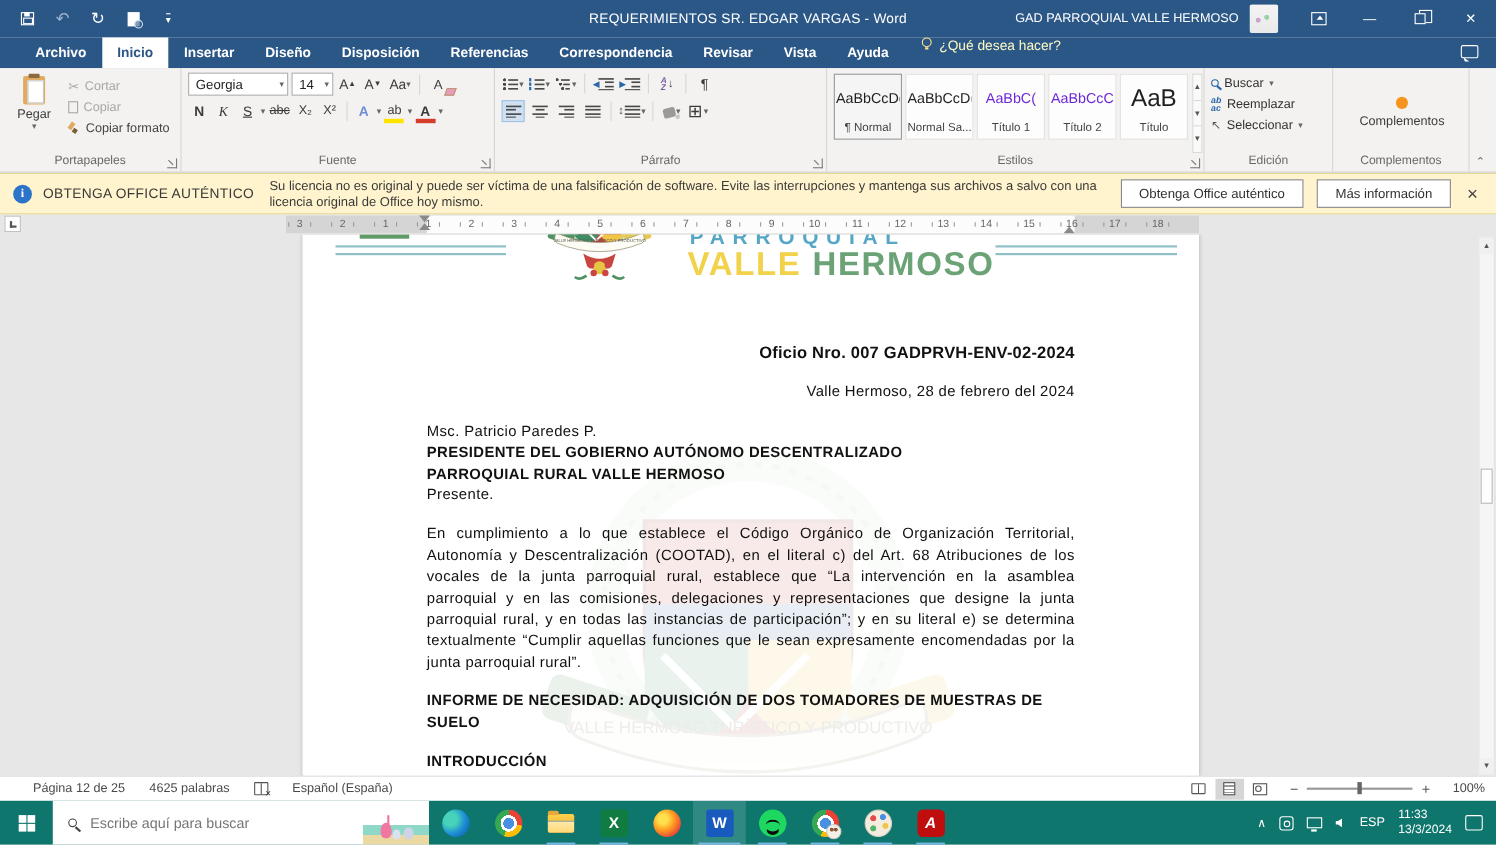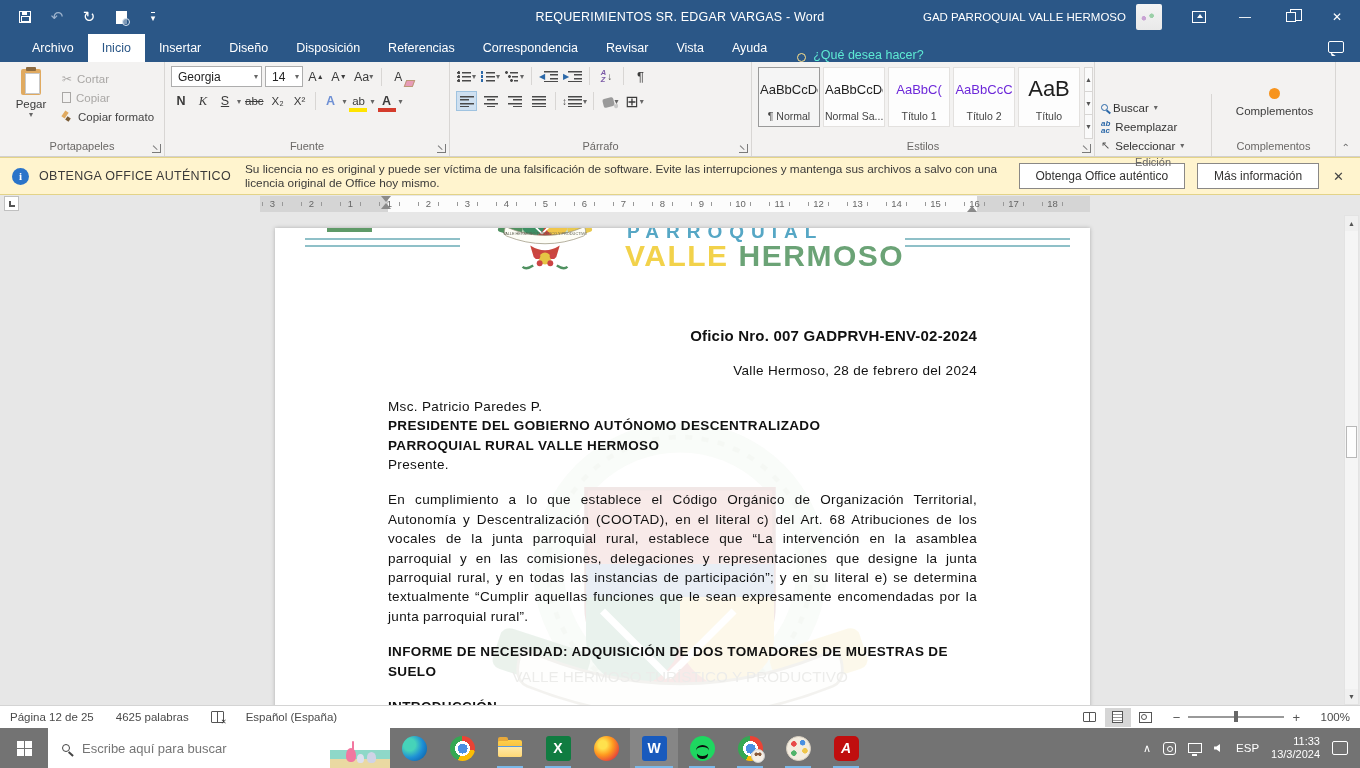--- a/index.html
+++ b/index.html
@@ -23,24 +23,24 @@
   .tb-avatar { width:26px; height:26px; background:#f4f4f4; border-radius:2px; margin-right:14px;
      background-image: radial-gradient(circle at 30% 55%, #c9a3d4 2px, transparent 2.5px), radial-gradient(circle at 60% 45%, #9bd0a8 2px, transparent 2.5px), linear-gradient(#f4f4f4,#e9e9e9); }
   .winbtn { width:46px; height:34px; display:flex; align-items:center; justify-content:center; font-size:12px; color:#fff; }
   .i-ribbonopt { width:14px; height:12px; border:1.2px solid #fff; position:relative; }
   .i-ribbonopt::after { content:""; position:absolute; left:4px; top:2px; border-left:3px solid transparent; border-right:3px solid transparent; border-bottom:4px solid #fff; }
   .i-restore { width:10px; height:10px; border:1.2px solid #fff; position:relative; background:#2b5787; }
   .i-restore::before { content:""; position:absolute; top:-4px; left:3px; width:10px; height:10px; border:1.2px solid #fff; z-index:-1; }
 
   
   .tabrow { height:28px; background:#2b5787; display:flex; align-items:stretch; padding-left:18px; position:relative; flex:none; }
-  .tabs { display:flex; }
+  .tabs { display:flex;font-weight:bold; }
   .tab { padding:0 14px; display:flex; align-items:center; color:#fff; font-size:12.5px; }
   .tab.active { background:#fff; color:#2b5787; }
-  .help { display:flex; align-items:flex-end; gap:7px; color:#5eead4; font-size:12.5px; padding-left:16px; }
+  .help { display:flex; align-items:flex-start; gap:7px; color:#fef9c3; font-size:12.5px; padding-left:16px; }
   .i-bulb { width:9px; height:9px; border:1.3px solid #ffe28a; border-radius:50%; position:relative; }
   .i-bulb::after { content:""; position:absolute; left:2px; bottom:-3px; width:3px; height:2px; background:#ffe28a; }
   .i-comment { position:absolute; right:16px; top:7px; width:16px; height:12px; border:1.3px solid #fff; border-radius:2px; }
   .i-comment::after { content:""; position:absolute; left:2px; bottom:-4px; border-left:4px solid #fff; border-top:4px solid transparent; transform:skewX(20deg); }
 
   
   .ribbon { height:95px; background:#f3f2f1; border-bottom:1px solid #d2d0ce; display:flex; position:relative; flex:none; }
   .rgroup { display:flex; flex-direction:column; border-right:1px solid #d8d6d4; position:relative; flex:none; }
   .gbody { flex:1; padding:4px 4px 0 6px; }
   .gfoot { height:17px; text-align:center; font-size:11px; color:#6a6866; line-height:15px; position:relative; }
@@ -130,21 +130,21 @@
   .sc.selected { border:1px solid #9a9a9a; background:#f5f5f5; }
   .sc .sample { font-size:13px; color:#222; flex:1; display:flex; align-items:center; white-space:nowrap; overflow:hidden; max-width:58px; }
   .sc.heading .sample { color:#6d28d9; }
   .sc.big .sample { font-size:22px; color:#1f1f1f; }
   .sc .slabel { font-size:10.5px; color:#444; white-space:nowrap; overflow:hidden; max-width:58px; }
   .sty-arrows { width:16px; margin-left:4px; display:flex; flex-direction:column; border:1px solid #d8d6d4; }
   .sty-arrows span { flex:1; display:flex; align-items:center; justify-content:center; font-size:7px; color:#555; border-bottom:1px solid #d8d6d4; background:#fafafa; }
   .sty-arrows span:last-child { border-bottom:none; }
 
   
-  .g-edit { width:117px;margin-top:32px; }
+  .g-edit { width:117px; }
   .edit-item { display:flex; align-items:center; gap:5px; font-size:11.5px; color:#333; height:19px; }
   .i-magnifier { width:7px; height:7px; border:1.6px solid #2b68a8; border-radius:50%; position:relative; }
   .i-magnifier::after { content:""; position:absolute; right:-4px; bottom:-3px; width:5px; height:1.6px; background:#2b68a8; transform:rotate(40deg); }
   .i-replace { font-size:8px; line-height:7px; color:#2b68a8; font-weight:bold; display:inline-flex; flex-direction:column; }
   .i-cursor { font-size:11px; color:#555; }
 
   
   .g-add { width:124px; }
   .addin-btn { display:flex; flex-direction:column; align-items:center; justify-content:center; height:100%; font-size:11.5px; color:#3b3b3b; gap:6px; }
   .i-dot { width:11px; height:11px; border-radius:50%; background:#f7941d; }
@@ -166,21 +166,21 @@
   .ruler-nums { position:absolute; left:-7px; top:0; bottom:0; display:flex; }
   .rn { width:39px; text-align:center; font-size:9.5px; color:#666; line-height:16px;
        background-image:linear-gradient(#999,#999),linear-gradient(#999,#999); background-repeat:no-repeat;
        background-size:1px 4px,1px 4px; background-position:9px 6px,29px 6px; }
   .marker-fl { position:absolute; left:121px; top:0; width:0; height:0; border-left:5px solid transparent; border-right:5px solid transparent; border-top:6px solid #8a8a8a; }
   .marker-fl::after { content:""; position:absolute; left:-5px; top:1px; border-left:5px solid transparent; border-right:5px solid transparent; border-bottom:6px solid #8a8a8a; }
   .marker-ri { position:absolute; left:707px; bottom:0; width:0; height:0; border-left:5px solid transparent; border-right:5px solid transparent; border-bottom:6px solid #8a8a8a; }
 
   
   .docarea { flex:1; position:relative; background:#e7e7e7; overflow:hidden; }
-  .page { position:absolute; left:275px; top:15px; width:815px; height:520px; background:#fff; box-shadow:0 0 4px rgba(0,0,0,.25); overflow:hidden; }
+  .page { position:absolute; left:275px; top:0; width:815px; height:520px; background:#fff; box-shadow:0 0 4px rgba(0,0,0,.25); overflow:hidden; }
   .hdr-accent { position:absolute; left:52px; top:0; width:45px; height:4px; background:#5f9a68; }
   .hdr-line { position:absolute; top:10px; height:9px; border-top:2.5px solid #8fc0c8; border-bottom:2.5px solid #8fc0c8; }
   .hdr-line.l { left:30px; width:155px; }
   .hdr-line.r { left:630px; width:165px; }
   .hdr-crest { position:absolute; left:195px; top:-58px; width:150px; height:118px; }
   .hdr-w1 { position:absolute; left:352px; top:-7px; font-size:19px; font-weight:bold; letter-spacing:7px; color:#56a7c5; }
   .hdr-w23 { position:absolute; left:350px; top:11px; font-size:30px; font-weight:bold; letter-spacing:1.5px; white-space:nowrap; }
   .hdr-w2 { color:#f2d24b; } .hdr-w3 { color:#6ba376; margin-left:10px; }
   .watermark { position:absolute; left:205px; top:195px; width:400px; height:470px; opacity:.11; }
   .doc-content { position:relative; z-index:2; margin:98px 113px 0 113px; width:589px; font-size:13.5px; line-height:19.4px; letter-spacing:.35px; color:#111; }
@@ -193,40 +193,40 @@
 
   
   .vscroll { position:absolute; right:1px; top:2px; bottom:0; width:15px; background:#f5f5f5; border:1px solid #e3e3e3; }
   .vs-arrow { position:absolute; left:0; right:0; height:15px; display:flex; align-items:center; justify-content:center; font-size:7px; color:#555; background:#f0f0f0; }
   .vs-arrow.up { top:0; } .vs-arrow.down { bottom:0; }
   .vs-thumb { position:absolute; left:1px; right:1px; top:43%; height:32px; background:#fdfdfd; border:1px solid #b8b8b8; }
 
   
   .statusbar { height:23px; background:#fff; border-top:1px solid #d4d4d4; display:flex; align-items:center; font-size:11.5px; color:#4a4a4a; padding:0 10px; flex:none; }
   .sb-item { margin-right:22px; white-space:nowrap; }
-  .sb-item.first { }
+  .sb-item.first { margin-left:20px; }
   .i-proof { width:13px; height:12px; border:1.2px solid #555; border-radius:1px; position:relative; margin-right:22px; flex:none; }
   .i-proof::before { content:""; position:absolute; left:5px; top:0; bottom:0; width:1.2px; background:#555; }
   .i-proof::after { content:"✕"; position:absolute; right:-4px; bottom:-4px; font-size:7px; color:#333; }
   .sb-right { margin-left:auto; display:flex; align-items:center; gap:14px; }
   .viewbtns { display:flex; gap:2px; }
   .vbtn { width:26px; height:19px; display:flex; align-items:center; justify-content:center; }
   .vbtn.active { background:#d6d6d6; }
   .i-readmode { width:13px; height:10px; border:1.2px solid #555; border-radius:1px; background:linear-gradient(90deg,transparent 5px,#555 5px,#555 6px,transparent 6px); }
   .i-printlayout { width:11px; height:12px; border:1.2px solid #555; background:repeating-linear-gradient(#fff 0 2px,#999 2px 3px); }
   .i-weblayout { width:13px; height:11px; border:1.2px solid #555; position:relative; }
   .i-weblayout::after { content:""; position:absolute; left:1px; top:1px; width:4px; height:4px; border:1px solid #555; border-radius:50%; }
   .zoomctl { display:flex; align-items:center; gap:8px; }
   .zoomctl .sign { font-size:13px; color:#555; }
   .ztrack { width:96px; height:1.4px; background:#999; position:relative; }
   .zthumb { position:absolute; left:46px; top:-5px; width:4px; height:11px; background:#666; }
   .zoomlabel { width:36px; text-align:right; }
 
   
-  .taskbar { height:40px; background:#737373; display:flex; align-items:stretch; flex:none; }
+  .taskbar { height:40px; background:#0f766e; display:flex; align-items:stretch; flex:none; }
   .startbtn { width:48px; display:flex; align-items:center; justify-content:center; }
   .i-win { width:7px; height:7px; background:#fff; box-shadow:8px 0 0 #fff,0 8px 0 #fff,8px 8px 0 #fff; margin:-7px 0 0 -7px; }
   .tb-search { width:342px; background:#fff; display:flex; align-items:center; position:relative; overflow:hidden; }
   .i-search { width:8px; height:8px; border:1.6px solid #444; border-radius:50%; position:relative; margin:0 12px 0 14px; flex:none; }
   .i-search::after { content:""; position:absolute; right:-5px; bottom:-4px; width:6px; height:1.6px; background:#444; transform:rotate(42deg); }
   .tb-search input { border:none; outline:none; font-size:13px; color:#444; width:200px; font-family:"Liberation Sans",sans-serif; background:transparent; }
   .search-deco { position:absolute; right:0; top:0; width:60px; height:40px; background:linear-gradient(180deg,#fff 0 55%,#8ed8c8 55% 78%,#ead9a2 78%); }
   .deco-flamingo { position:absolute; right:34px; bottom:6px; width:10px; height:14px; background:#f277a0; border-radius:50% 50% 40% 40%; }
   .deco-flamingo::after { content:""; position:absolute; top:-7px; left:6px; width:2px; height:9px; background:#f277a0; border-radius:2px; }
   .deco-bird { position:absolute; right:14px; bottom:5px; width:9px; height:11px; background:#cfd3e6; border-radius:50% 50% 40% 40%; box-shadow:-11px 1px 0 -1px #dde0ee; }
@@ -254,21 +254,21 @@
   .ti-acrobat::after { content:"A"; font-style:italic; }
   .tray { margin-left:auto; display:flex; align-items:center; gap:12px; color:#fff; padding-right:12px; }
   .tray-chev { font-size:11px; }
   .i-trayapp { width:13px; height:13px; border:1.4px solid #fff; border-radius:3px; position:relative; }
   .i-trayapp::after { content:""; position:absolute; left:3px; top:3px; width:4px; height:4px; border:1px solid #fff; border-radius:50%; }
   .i-network { width:14px; height:10px; border:1.4px solid #fff; position:relative; }
   .i-network::after { content:""; position:absolute; left:3px; bottom:-4px; width:5px; height:2px; background:#fff; }
   .i-volume { position:relative; width:6px; height:8px; background:#fff; clip-path:polygon(0 30%,40% 30%,100% 0,100% 100%,40% 70%,0 70%); margin-right:4px; }
   .i-volume::after { content:")"; position:absolute; left:7px; top:-4px; color:#fff; font-size:11px; }
   .tray-lang { font-size:11.5px; }
-  .tray-clock { font-size:11px; line-height:13px; text-align:right; }
+  .tray-clock { font-size:11px; line-height:13px; text-align:left; }
   .i-notif { width:16px; height:14px; border:1.4px solid #fff; border-radius:2px; }
 </style>
 </head>
 <body>
 
 <svg width="0" height="0" style="position:absolute">
   <defs>
     <symbol id="crest" viewBox="0 0 170 200">
       <circle cx="85" cy="62" r="56" fill="none" stroke="#b9d4b4" stroke-width="13" opacity="0.75"></circle>
       <circle cx="85" cy="62" r="56" fill="none" stroke="#8fb98a" stroke-width="2" stroke-dasharray="3 4" opacity="0.6"></circle>

